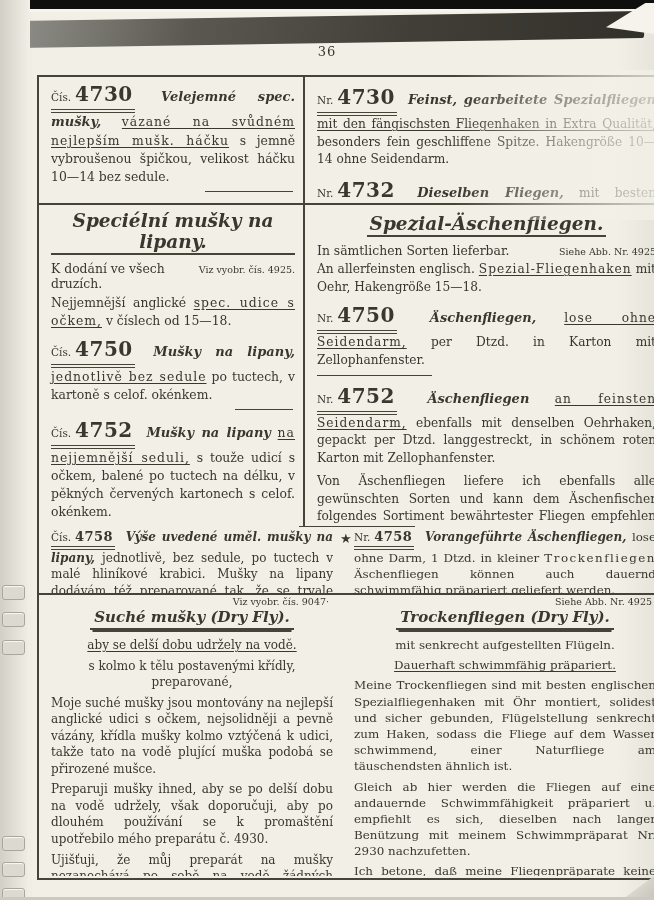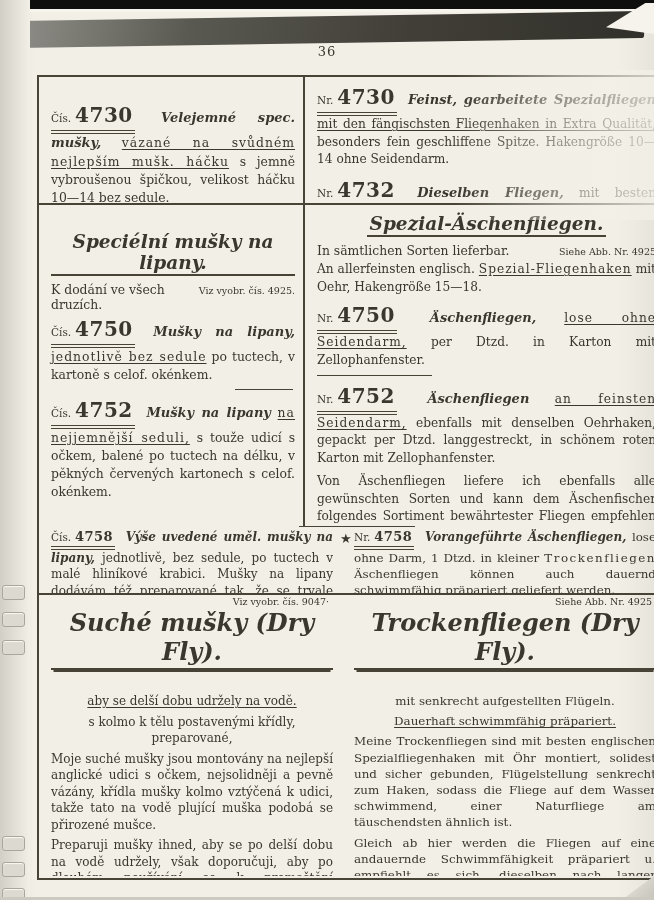--- a/index.html
+++ b/index.html
@@ -26,39 +26,39 @@
   
   .page-num{position:absolute;top:44px;left:0;width:100%;text-align:center;font-size:13px;letter-spacing:1px;}
   
   .content-box{position:absolute;left:37px;top:75px;width:625px;height:805px;
     border:2px solid #474337;border-right:none;box-sizing:border-box;}
   .sec{display:grid;box-sizing:border-box;}
   .sec1{height:128px;border-bottom:2px solid #474337;grid-template-columns:264px 1fr;}
   .sec2u{height:322px;grid-template-columns:264px 1fr;}
   .sec2l{height:68px;border-bottom:2px solid #474337;grid-template-columns:300px 1fr;position:relative;}
   .sec3{height:281px;grid-template-columns:300px 1fr;}
-  .cl{padding:24px 8px 0 12px;overflow:hidden;}
+  .cl{padding:3px 8px 0 12px;overflow:hidden;}
   .cr{padding:6px 6px 0 12px;border-left:2px solid #474337;overflow:hidden;}
   .cl2{padding:1px 6px 0 12px;overflow:hidden;}
   .cr2{padding:1px 6px 0 15px;overflow:hidden;}
   
   p{margin:0 0 5px;font-size:12.4px;line-height:1.45;text-align:justify;}
   .cr p{font-size:12.2px;}
   .numwrap{display:inline-block;border-bottom:4px double #474337;padding:0 2px 0 0;margin-right:5px;white-space:nowrap;}
   .num-label{font-size:10.5px;}
   .num{font-size:20px;font-weight:700;letter-spacing:.5px;}
   .sec2l .num{font-size:13px;}
   .title{font-weight:700;font-style:italic;font-size:13px;}
   .u{text-decoration:underline;text-underline-offset:2px;}
   .us{text-decoration:underline;text-underline-offset:2px;letter-spacing:1px;}
   .sp{letter-spacing:1.5px;}
   .gap-top{margin-top:7px;}
   .h2{font-size:18.5px;font-weight:700;font-style:italic;text-align:center;margin:2px 0 6px;}
   .h2>span{display:inline-block;padding:0 3px 1px;border-bottom:2.5px solid #474337;}
-  .h3{font-size:24px;font-weight:700;font-style:italic;text-align:center;margin:0 0 23px;}
+  .h3{font-size:15px;font-weight:700;font-style:italic;text-align:center;margin:0 0 7px;}
   .h3>span{display:inline-block;padding:0 4px 2px;border-bottom:2.5px solid #474337;box-shadow:0 4.5px 0 -2.5px #474337;}
   .avrow{display:flex;justify-content:space-between;align-items:baseline;margin:0 0 3px;}
   .avail{font-size:12.4px;}
   .note{font-size:9.5px;white-space:nowrap;}
   .note-r{font-size:9.5px;text-align:right;margin:0 4px 1px 0;}
   .sub{font-size:12.3px;text-align:center;margin:0 0 2px;line-height:1.35;}
   .rule-r{width:88px;border-bottom:1.5px solid #474337;margin:0 2px 6px auto;}
   .rule-r.small{width:58px;}
   .rule-l{width:115px;border-bottom:1.5px solid #474337;margin:0 auto 6px 0;}
   .mid-rule{position:absolute;top:-1px;left:260px;width:116px;border-top:1.5px solid #474337;}
@@ -121,20 +121,25 @@
       </div>
     </div>
 
     <div class="sec sec2u">
       <div class="cl">
         <div class="h2"><span>Speciélní mušky na lipany.</span></div>
         <div class="avrow">
           <span class="avail">K dodání ve všech druzích.</span>
           <span class="note">Viz vyobr. čís. 4925.</span>
         </div>
+        <p>
+          <span>Nejjemnější anglické</span>
+          <span class="us">spec. udice s očkem,</span>
+          <span>v číslech od 15—18.</span>
+        </p>
         <p class="item">
           <span class="numwrap"><span class="num-label">Čís.</span> <span class="num">4750</span></span>
           <span class="title">Mušky na lipany,</span>
           <span class="us">jednotlivě bez sedule</span>
           <span>po tuctech, v kartoně s celof. okénkem.</span>
         </p>
         <div class="rule-r small"></div>
         <p class="item">
           <span class="numwrap"><span class="num-label">Čís.</span> <span class="num">4752</span></span>
           <span class="title">Mušky na lipany</span>

